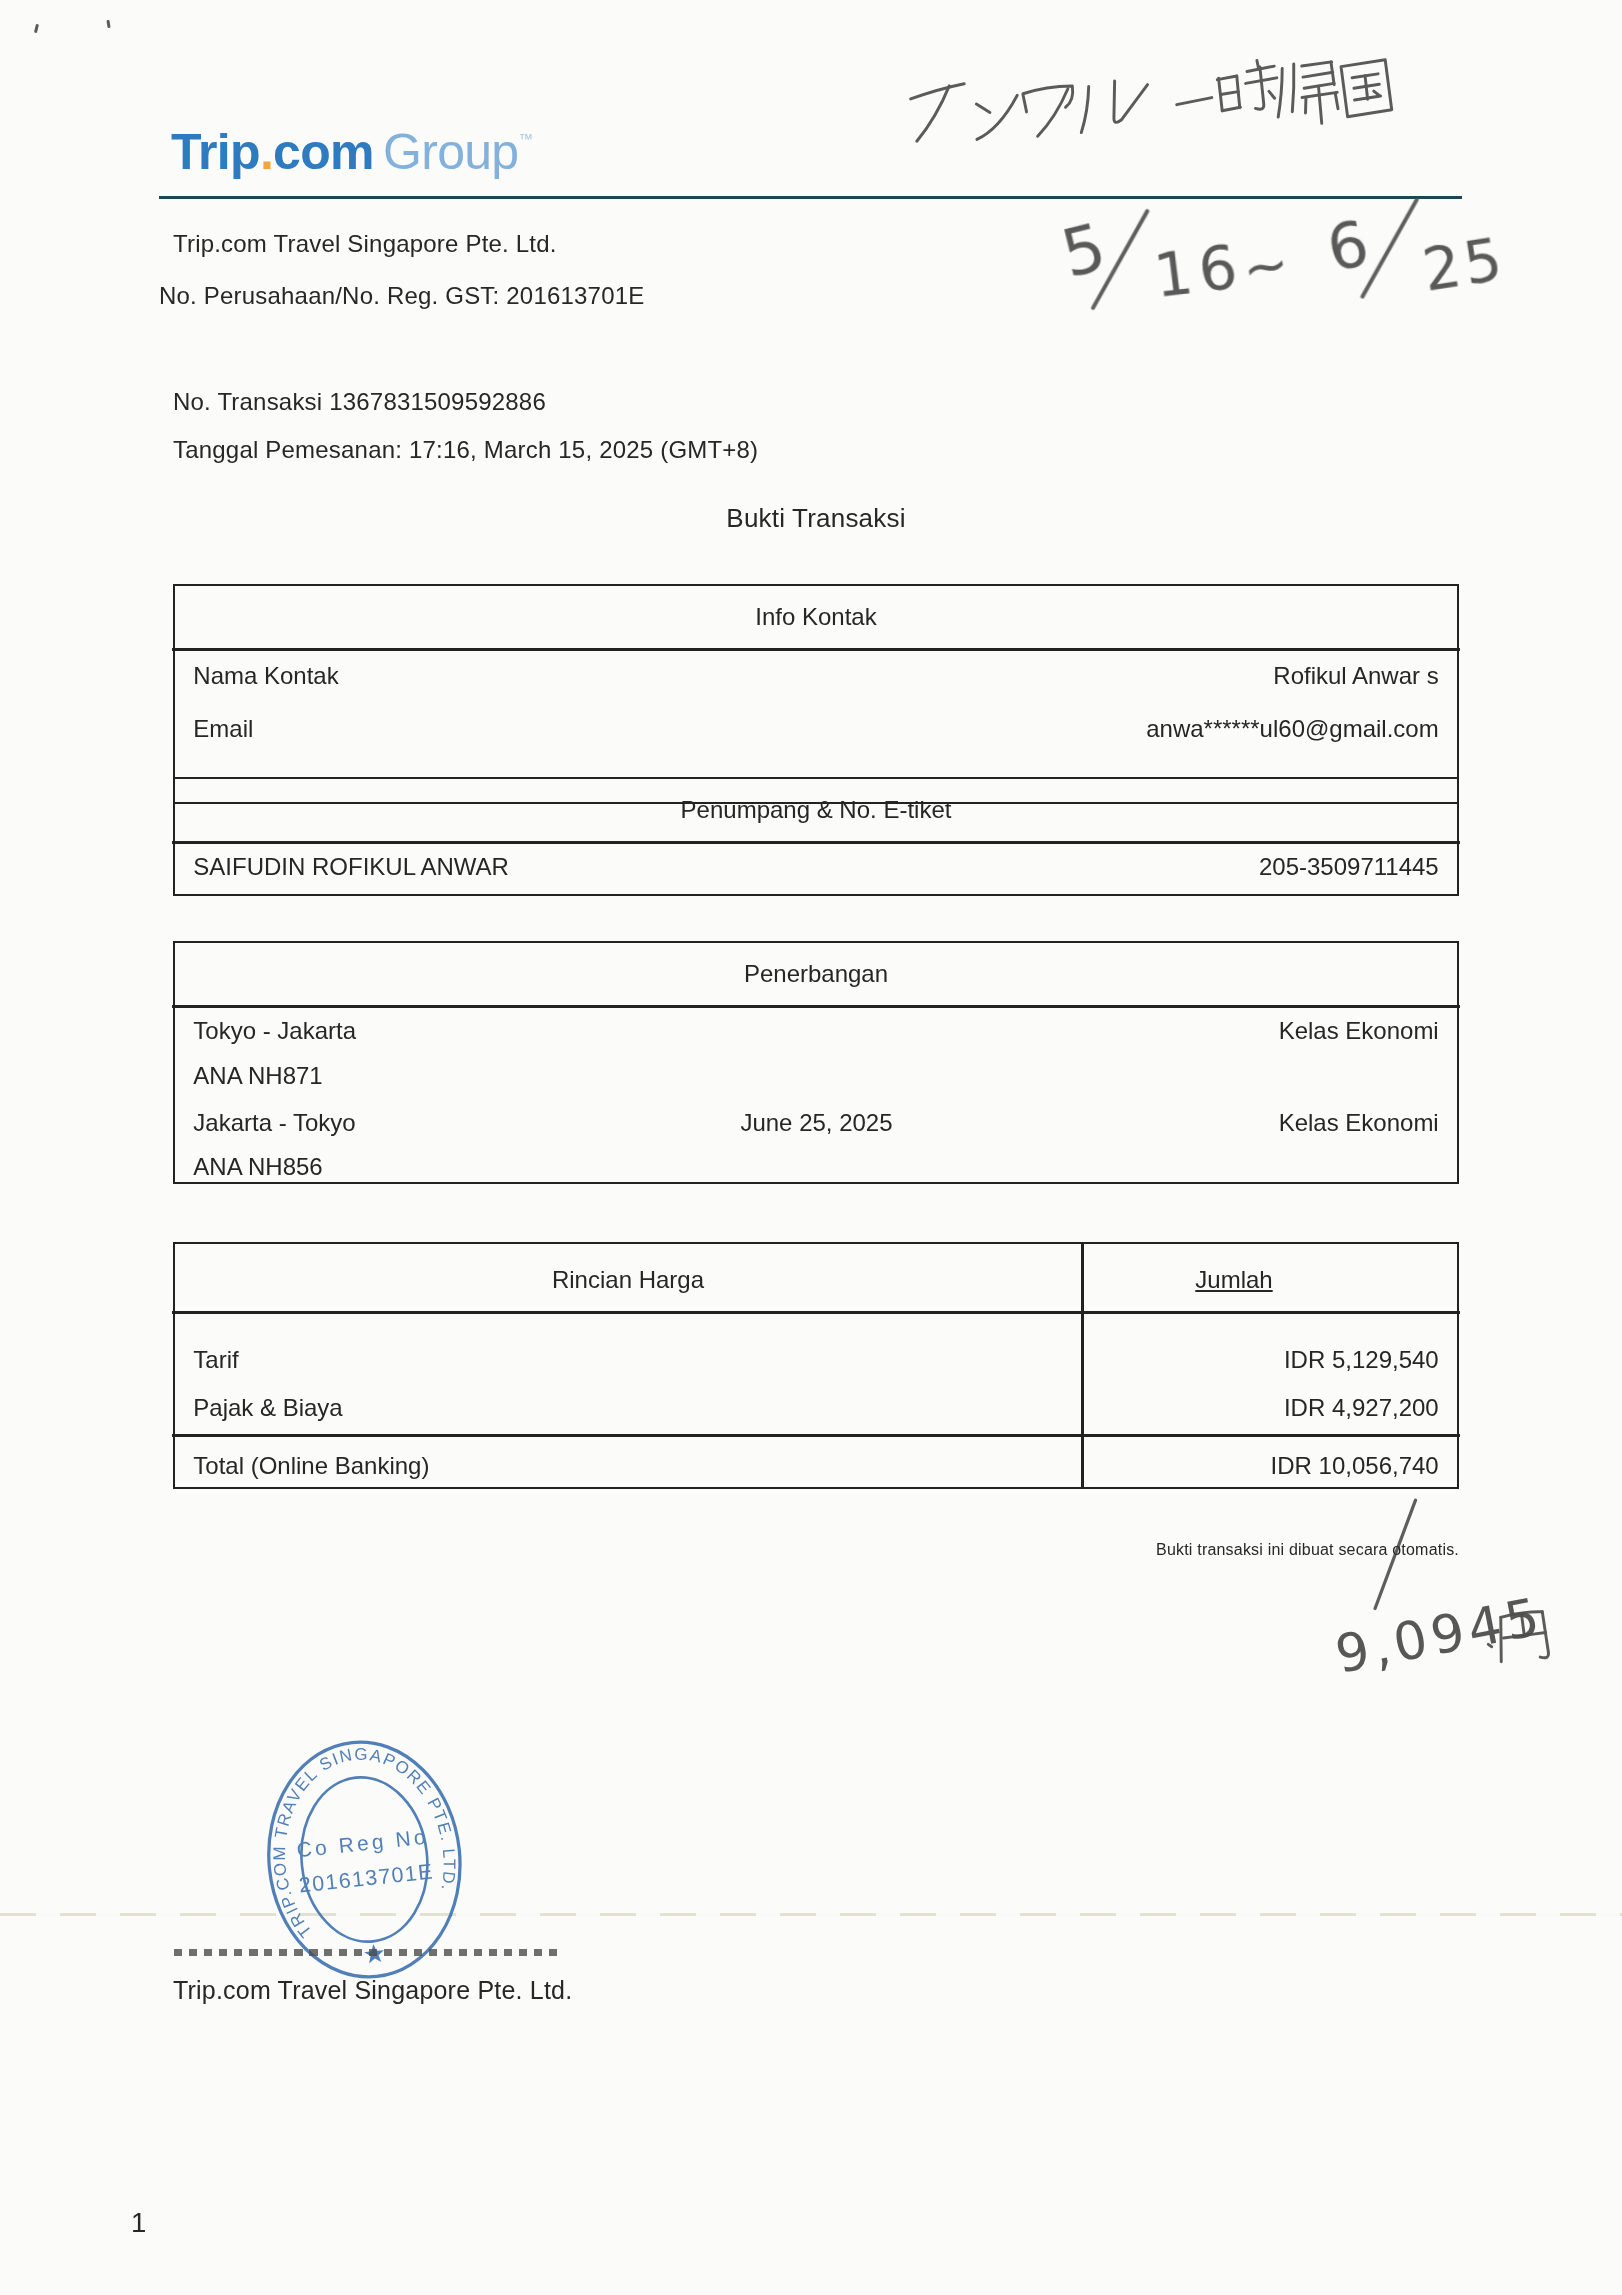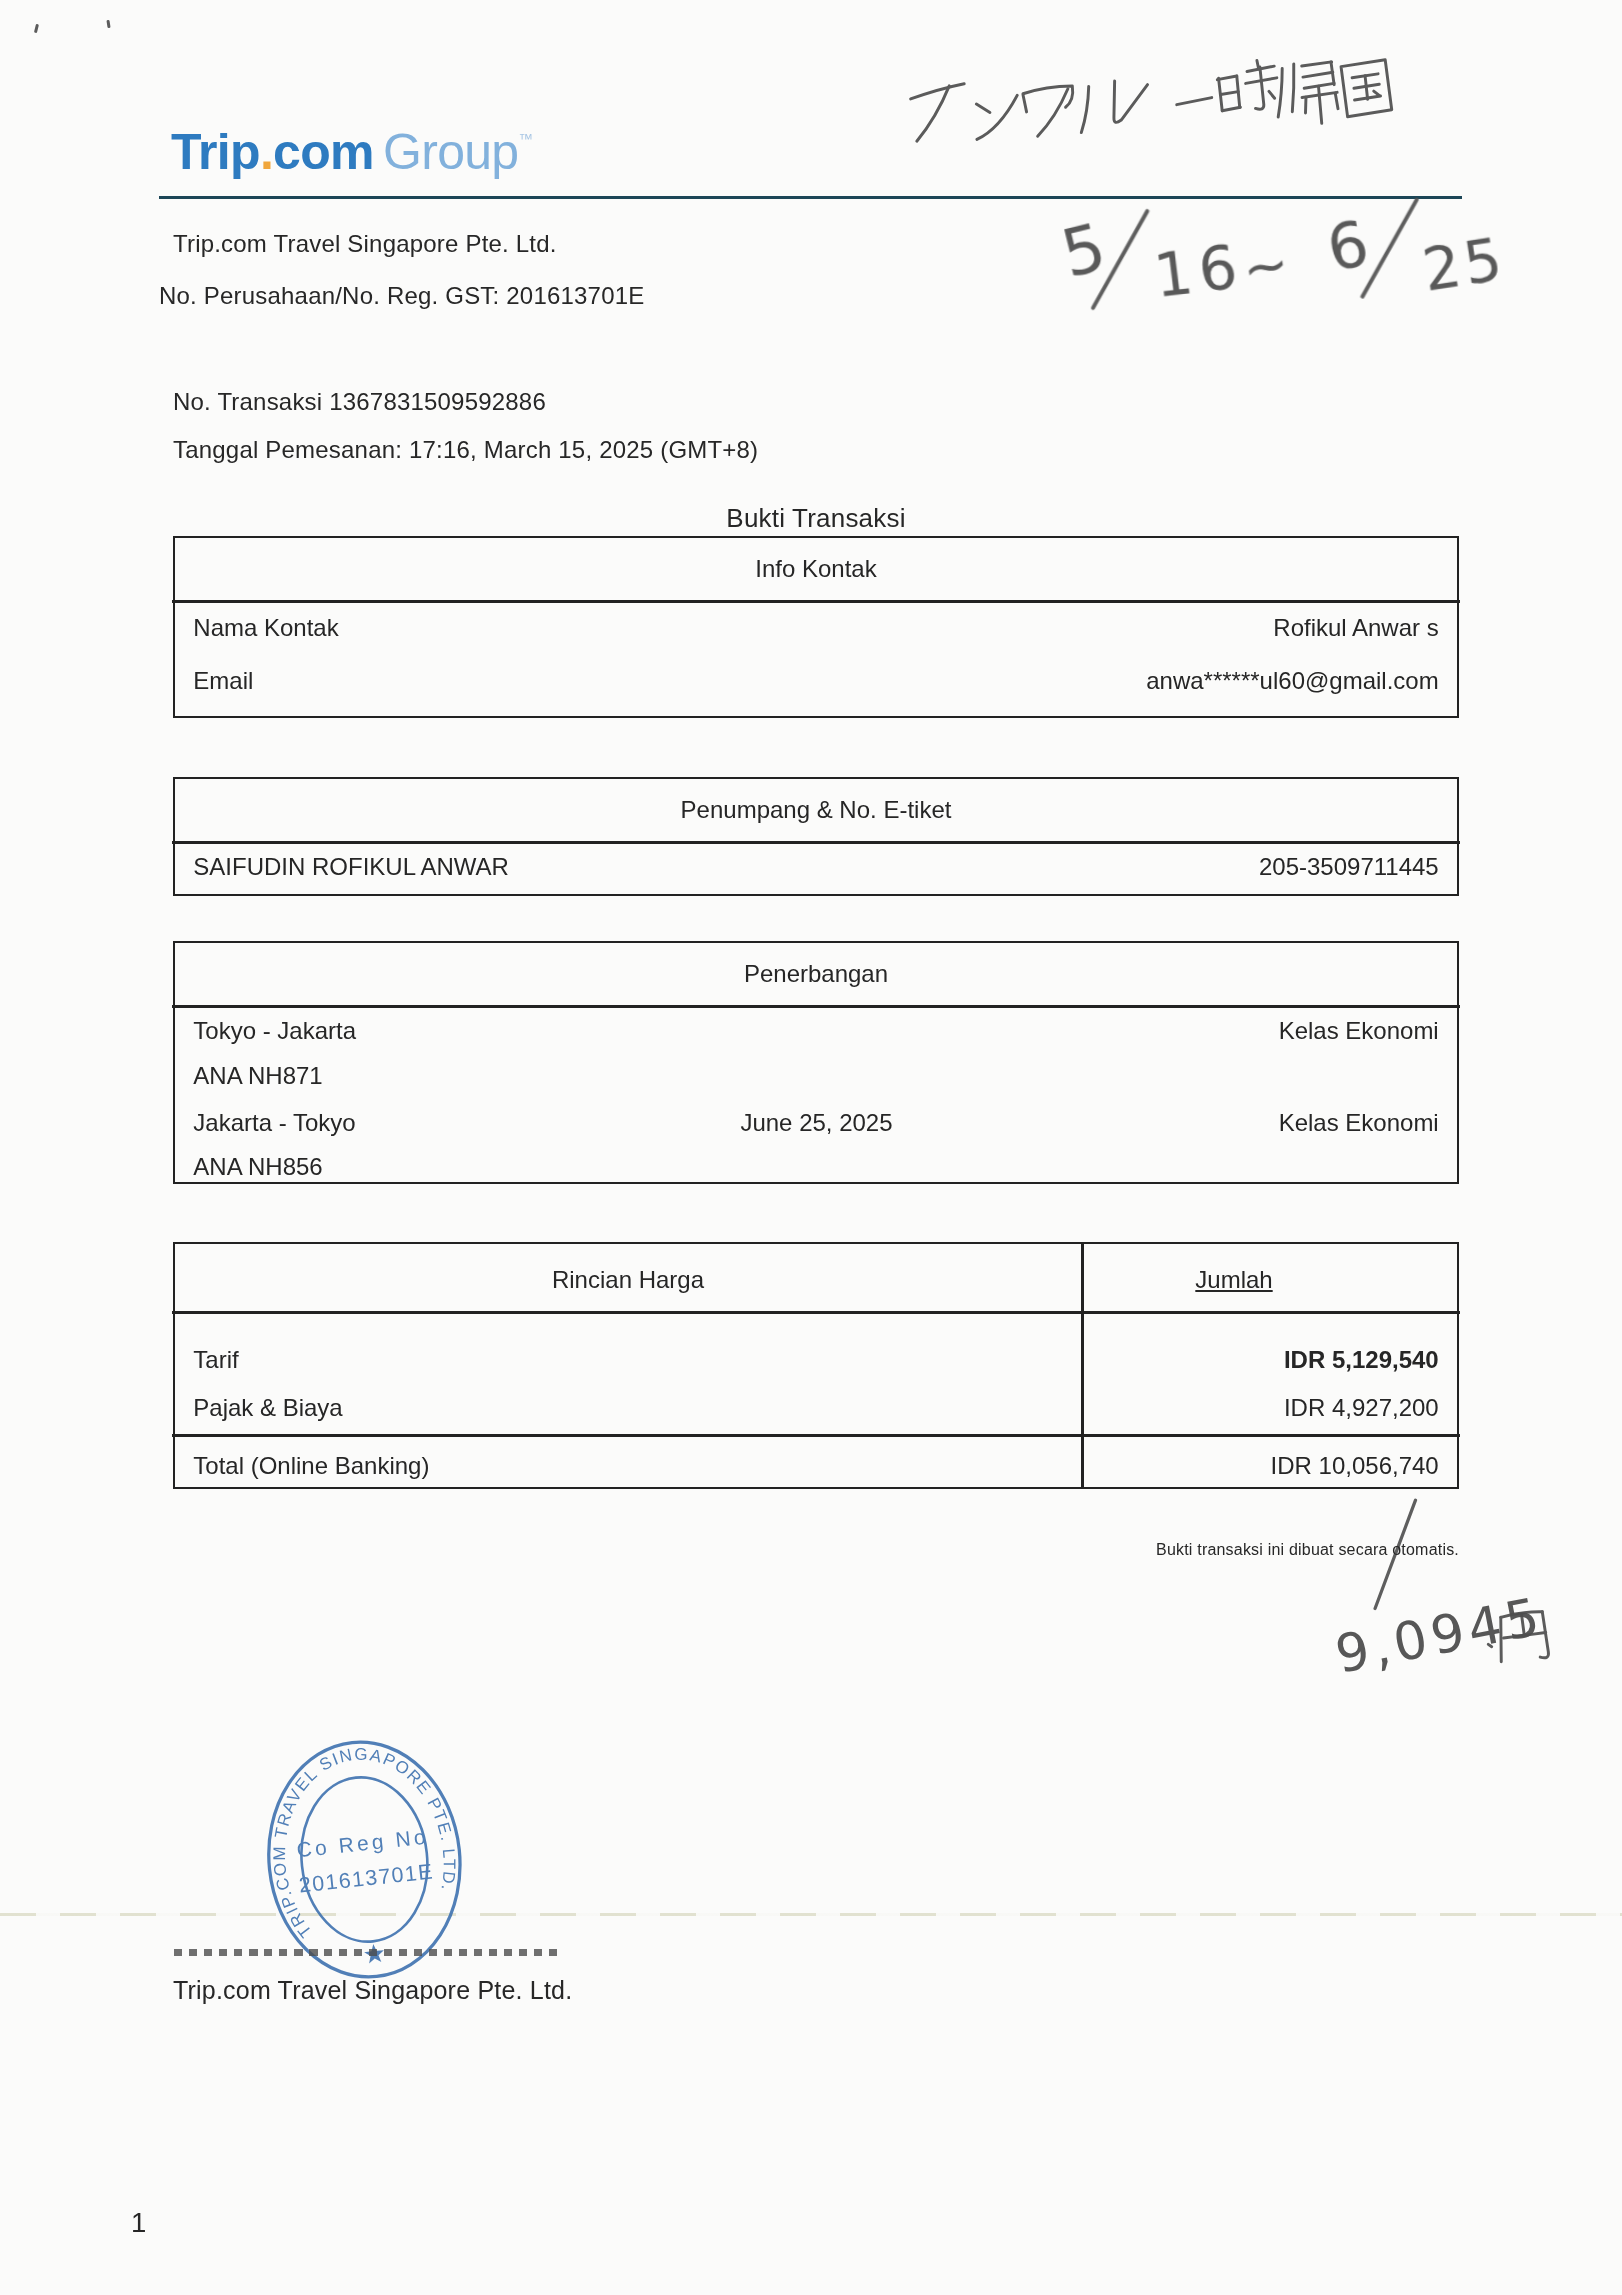--- a/index.html
+++ b/index.html
@@ -117,21 +117,21 @@
         <text x="570" y="155" font-size="90" letter-spacing="6" transform="rotate(-7 570 155)">25</text>
       </g>
     </svg>
   </div>
 
   <div class="txt" style="left:173px;top:387px;">No. Transaksi 1367831509592886</div>
   <div class="txt" style="left:173px;top:435px;">Tanggal Pemesanan: 17:16, March 15, 2025 (GMT+8)</div>
 
   <div class="txt center" style="left:173px;top:503px;width:1286px;font-size:26px;">Bukti Transaksi</div>
 
-  <div class="tbl" style="top:536px;height:182px;">
+  <div class="tbl" style="top:584px;height:220px;">
     <div class="thead" style="top:15.7px;">Info Kontak</div>
     <div class="hdiv" style="top:62px;"></div>
     <div class="cl" style="top:75px;">Nama Kontak</div>
     <div class="cr" style="top:75px;">Rofikul Anwar s</div>
     <div class="cl" style="top:128px;">Email</div>
     <div class="cr" style="top:128px;">anwa******ul60@gmail.com</div>
   </div>
 
   <div class="tbl" style="top:777px;height:119px;">
     <div class="thead" style="top:15.7px;">Penumpang &amp; No. E-tiket</div>
@@ -151,21 +151,21 @@
     <div class="cr" style="top:165px;">Kelas Ekonomi</div>
     <div class="cl" style="top:209px;">ANA NH856</div>
   </div>
 
   <div class="tbl" style="top:1242px;height:247px;">
     <div class="vdiv" style="left:906px;"></div>
     <div class="cc" style="top:21px;left:0;width:906px;">Rincian Harga</div>
     <div class="cc" style="top:21px;left:909px;width:300px;text-decoration:underline;">Jumlah</div>
     <div class="hdiv" style="top:67px;"></div>
     <div class="cl" style="top:101px;">Tarif</div>
-    <div class="cr" style="top:101px;font-weight:bold;">IDR 5,129,540</div>
+    <div class="cr" style="top:101px;">IDR 5,129,540</div>
     <div class="cl" style="top:149px;">Pajak &amp; Biaya</div>
     <div class="cr" style="top:149px;">IDR 4,927,200</div>
     <div class="hdiv" style="top:190px;"></div>
     <div class="cl" style="top:207px;">Total (Online Banking)</div>
     <div class="cr" style="top:207px;">IDR 10,056,740</div>
   </div>
 
   <div class="hw" style="left:1362px;top:1496px;">
     <svg width="62" height="118" viewBox="0 0 95 180">
       <line x1="82" y1="6" x2="20" y2="172" stroke="#4e4e4e" stroke-width="5" stroke-linecap="round" opacity=".9"></line>

